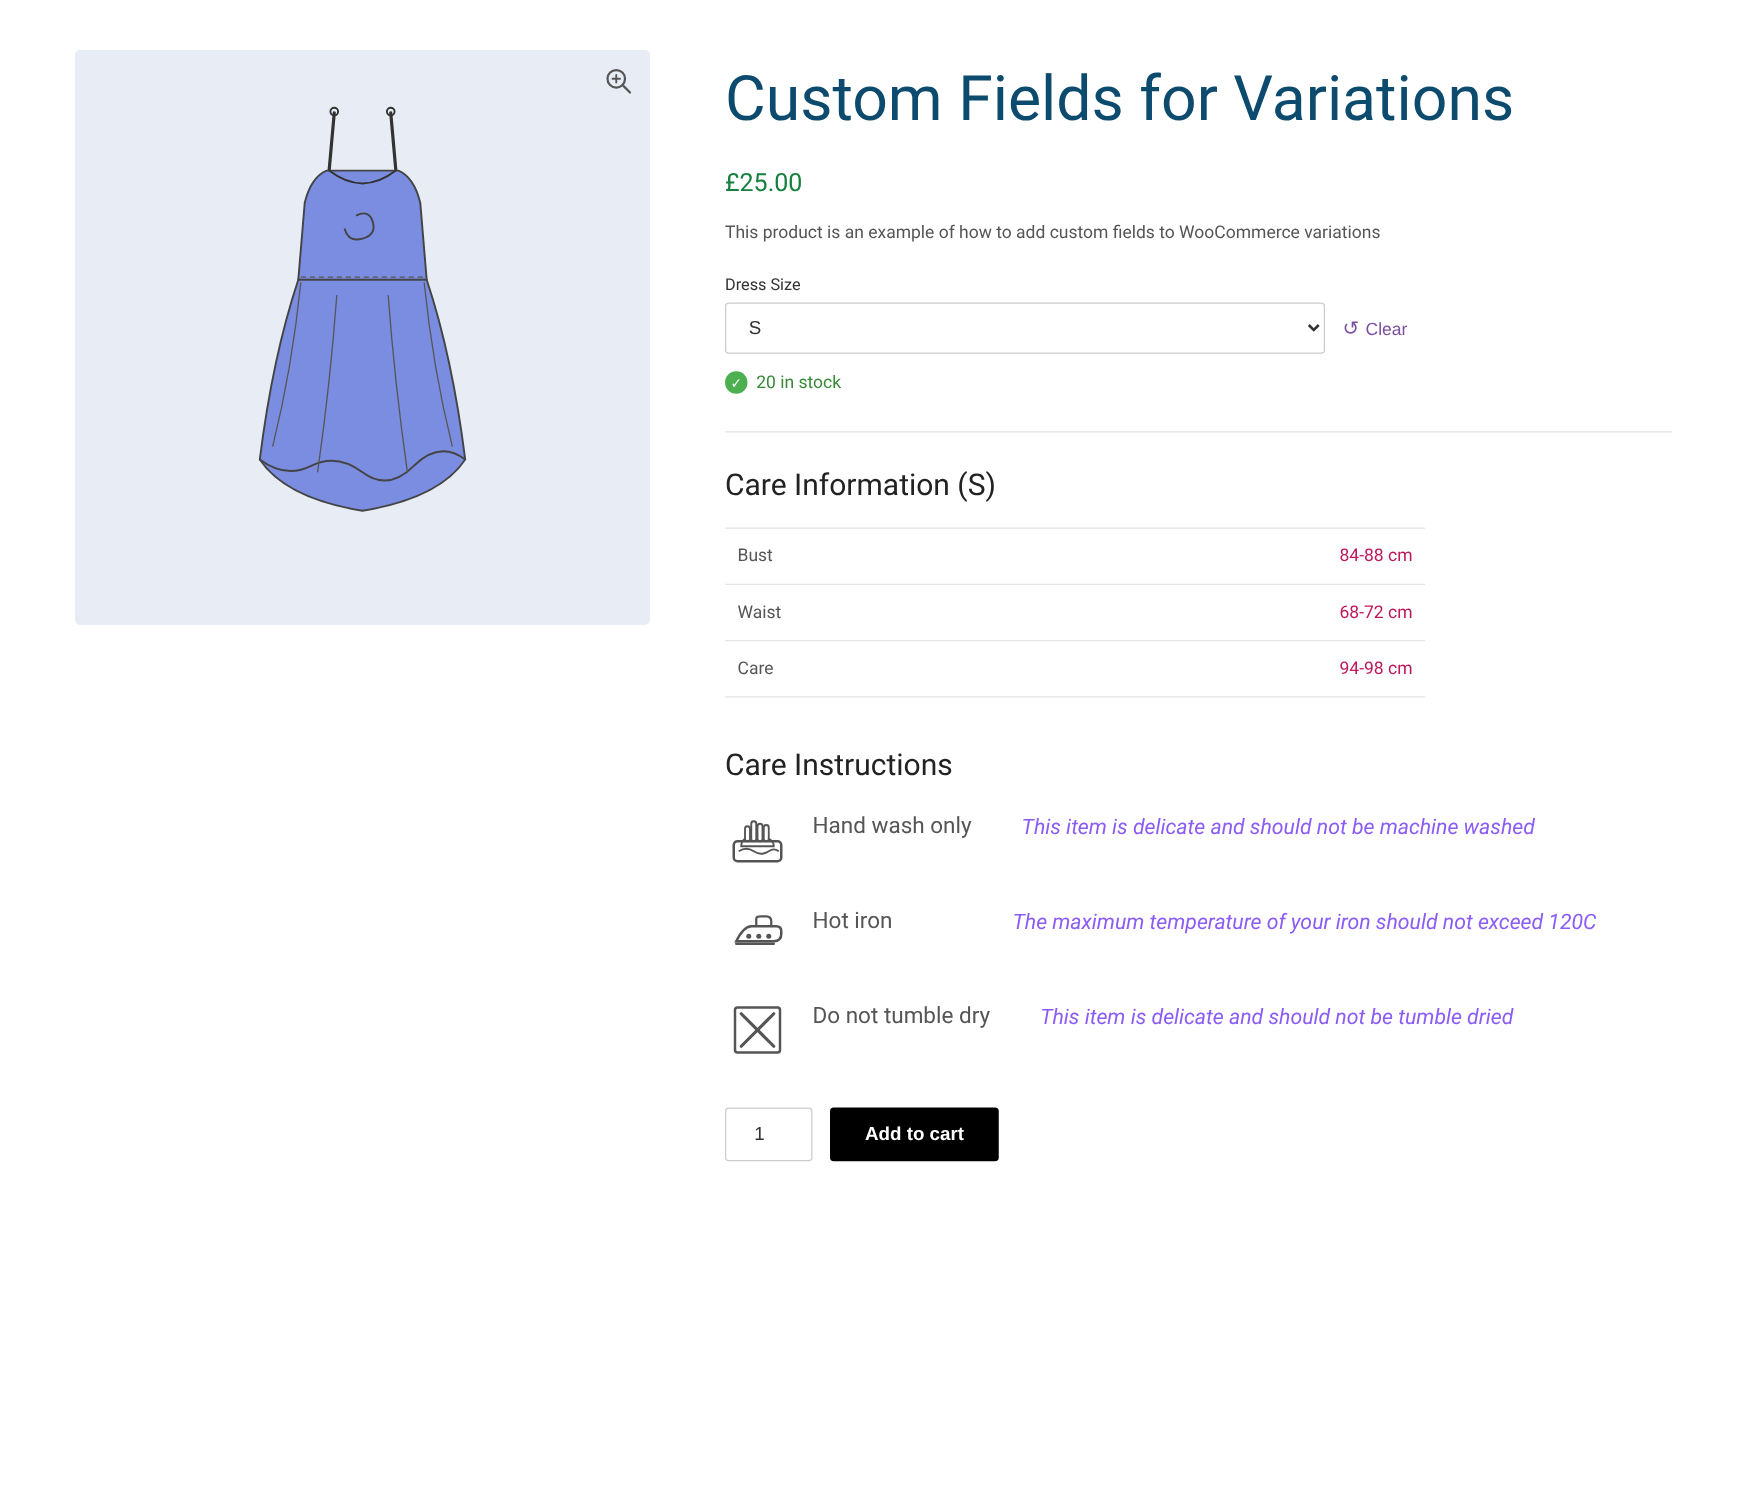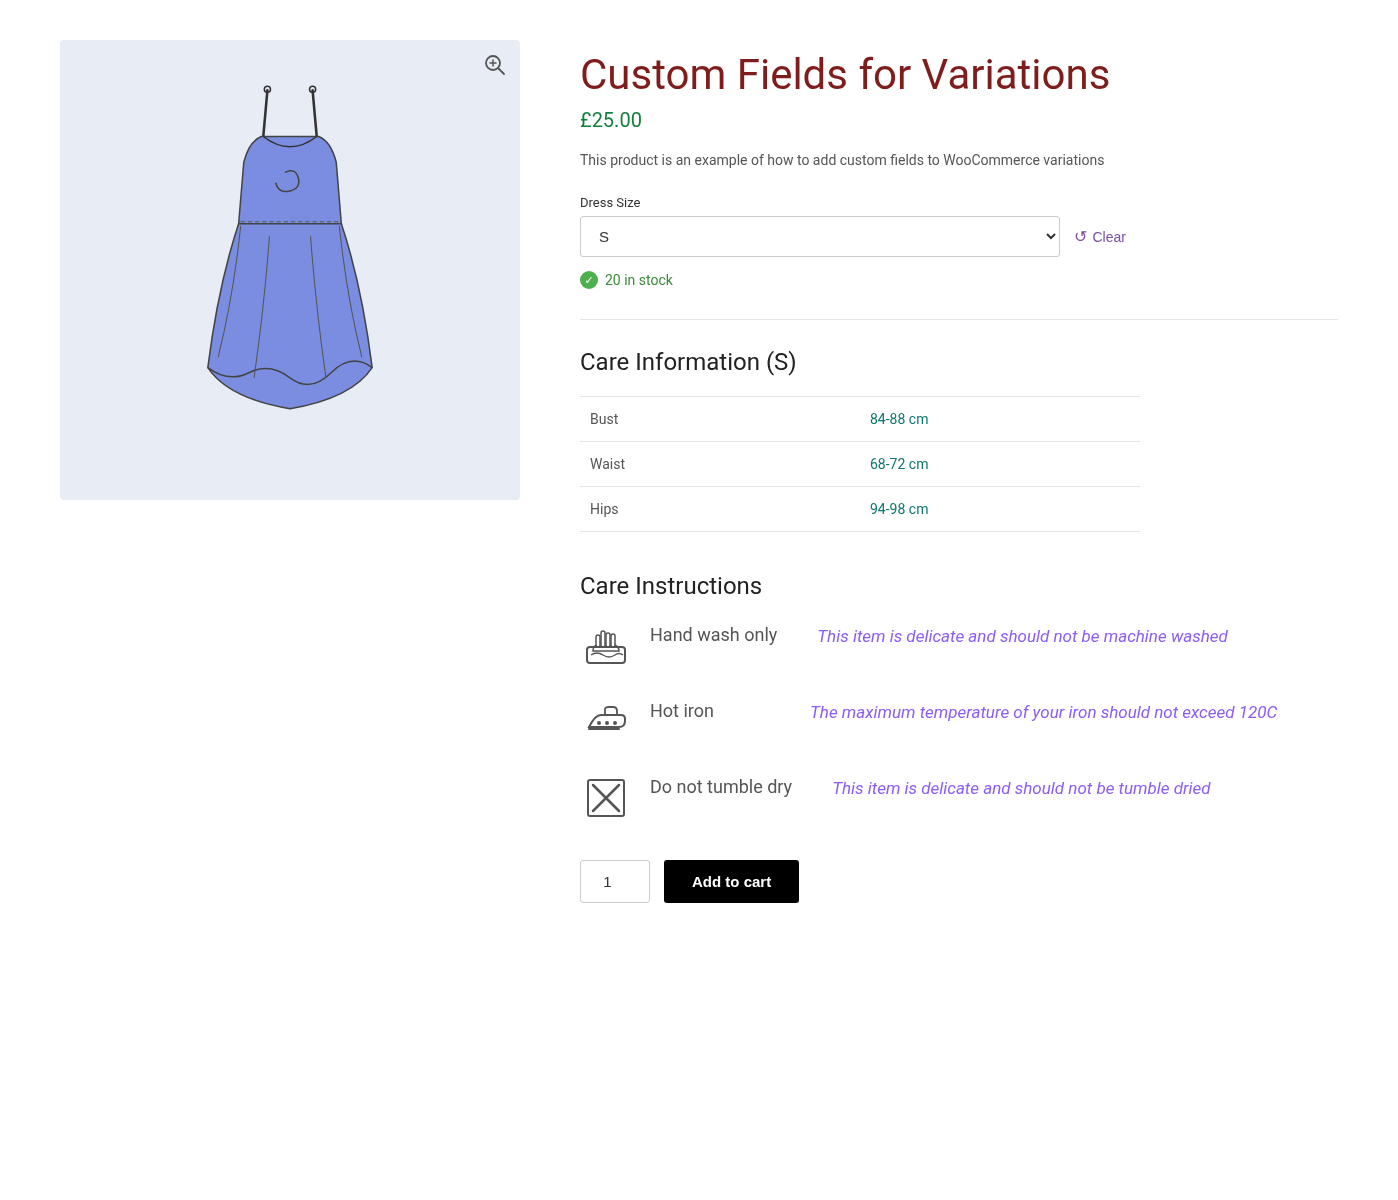--- a/index.html
+++ b/index.html
@@ -42,24 +42,24 @@
     }
     .dress-svg {
       width: 220px;
       height: 380px;
     }
     .product-details-section {
       flex: 1;
       padding-top: 10px;
     }
     .product-title {
-      font-size: 42px;
+      font-size: 50px;
       font-weight: 400;
-      color: #7f1d1d;
-      margin-bottom: 8px;
+      color: #0c4a6e;
+      margin-bottom: 24px;
       line-height: 1.2;
     }
     .product-price {
       font-size: 20px;
       color: #15803d;
       margin-bottom: 18px;
     }
     .product-description {
       font-size: 14px;
       color: #555;
@@ -143,21 +143,22 @@
     .size-table td {
       padding: 14px 10px;
       font-size: 14px;
       color: #555;
     }
     .size-table td:first-child {
       color: #555;
       width: 50%;
     }
     .size-table td:last-child {
-      color: #0f766e;
+      color: #be185d;
+      text-align: right;
     }
     .care-section {
       margin-bottom: 36px;
     }
     .care-row {
       display: flex;
       align-items: flex-start;
       gap: 18px;
       margin-bottom: 24px;
     }
@@ -304,21 +305,21 @@
       <tbody id="size-table-body">
       <tr>
       <td>Bust</td>
       <td>84-88 cm</td>
     </tr>
           <tr>
       <td>Waist</td>
       <td>68-72 cm</td>
     </tr>
           <tr>
-      <td>Hips</td>
+      <td>Care</td>
       <td>94-98 cm</td>
     </tr>
         </tbody>
     </table>
 
     <div class="care-section">
       <h2 class="section-heading">Care Instructions</h2>
       <div id="care-items-container">
           <div class="care-row">
       <div class="care-icon-wrap">

